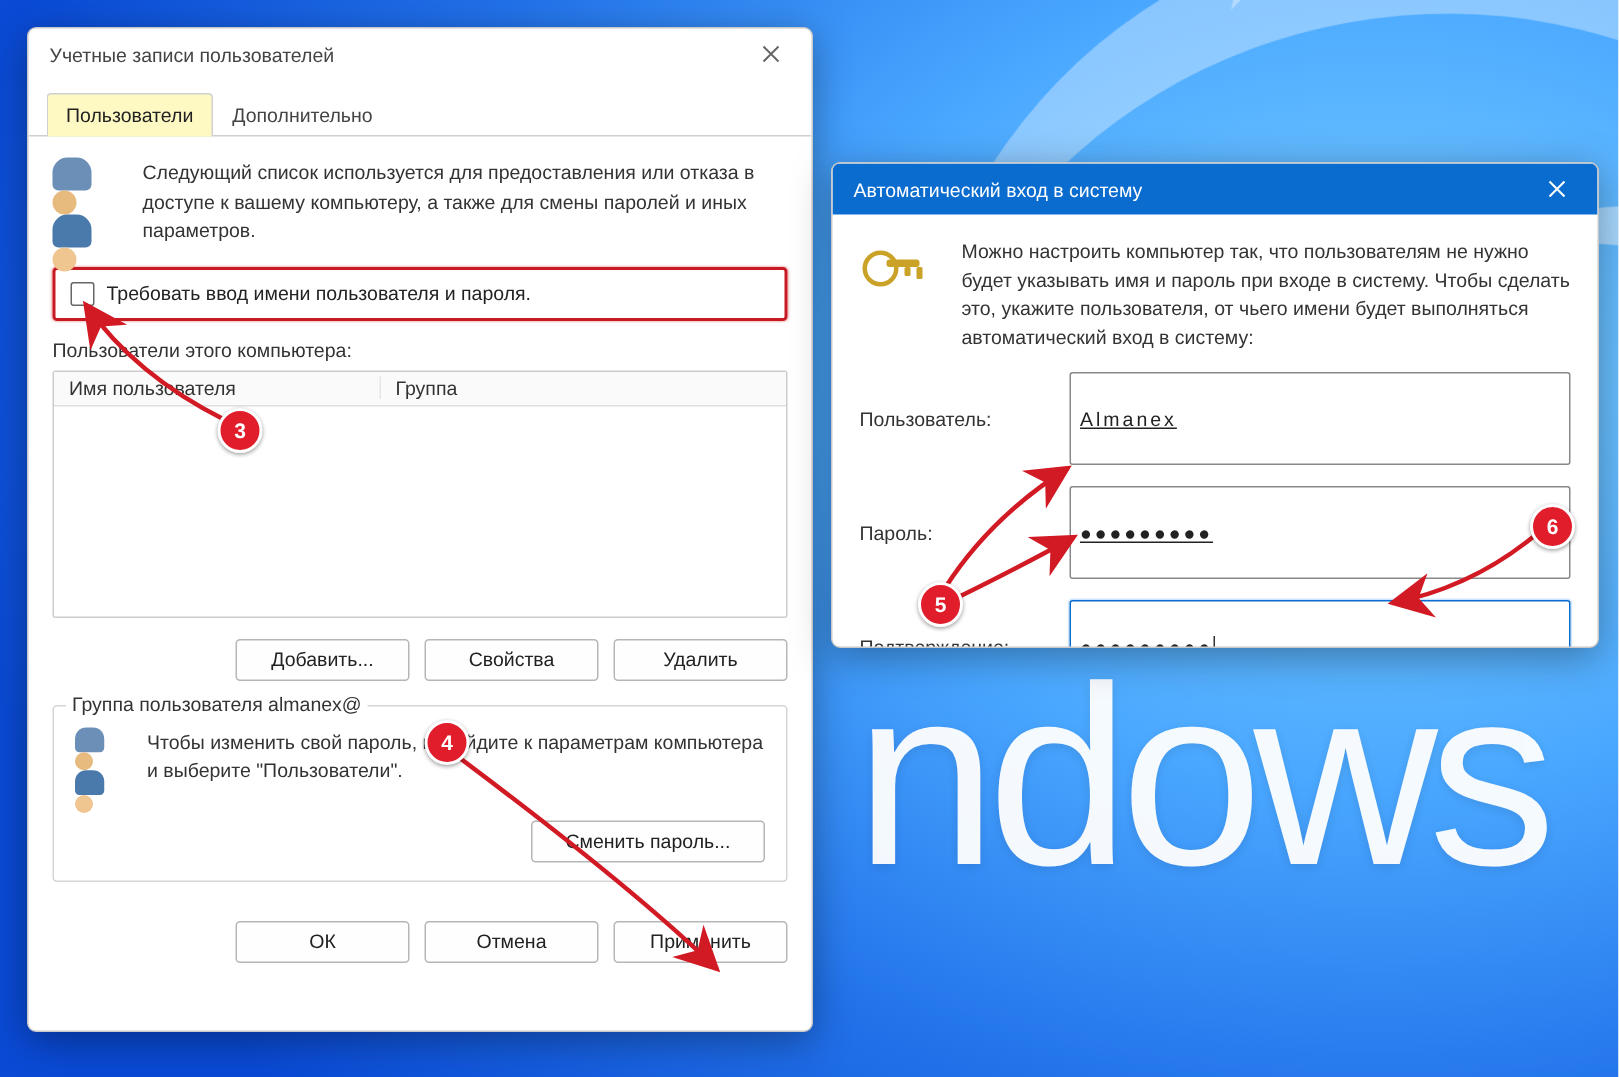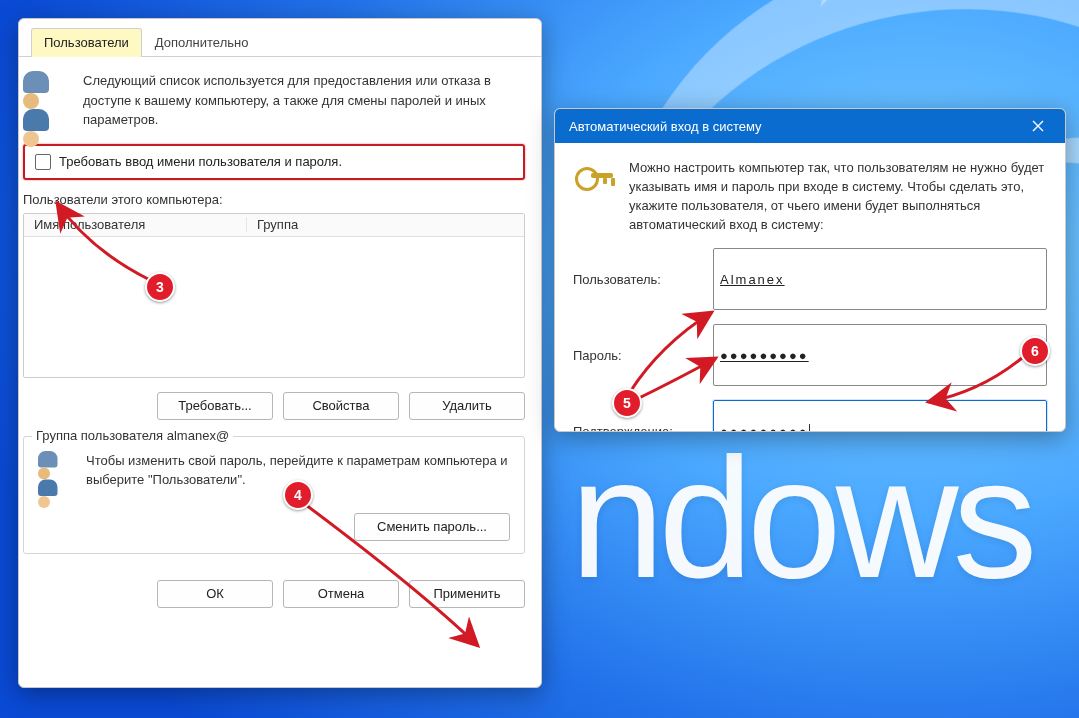--- a/index.html
+++ b/index.html
@@ -93,21 +93,21 @@
     top:1px;
     cursor:pointer;
     border-radius:3px 3px 0 0;
   }
   .tab.active{
     border-color:#d0d0d0;
     background:#fef9c3;
   }
   .tab:not(.active){ color:#444; }
 
-  .content{ padding:14px 16px 12px 4px; }
+  .content{ padding:14px 16px 12px 16px; }
 
   .info-row{
     display:flex;
     gap:12px;
     align-items:flex-start;
     margin-bottom:14px;
   }
   .info-row .icon{ flex:0 0 auto; }
   .info-row .txt{ flex:1; line-height:1.5; color:#333;}
 
@@ -279,20 +279,28 @@
 <body>
 
 <div class="bg">
   <div class="swirl" style="left:700px;top:-200px;width:900px;height:900px;border-width:80px 10px 10px 10px;transform:rotate(20deg);border-color:rgba(255,255,255,.35) transparent transparent transparent;"></div>
   <div class="swirl" style="left:600px;top:-50px;width:700px;height:700px;border-width:60px 6px 6px 6px;transform:rotate(-10deg);border-color:rgba(255,255,255,.35) transparent transparent transparent;"></div>
   <div class="swirl" style="left:820px;top:130px;width:500px;height:500px;border-width:40px 4px 4px 4px;transform:rotate(40deg);border-color:rgba(255,255,255,.45) transparent transparent transparent;"></div>
   <div class="wintxt">ndows 1</div>
 </div>
 
 <div class="win" style="left:18px;top:18px;width:522px;height:668px;">
+  <div class="titlebar">
+    <span>Учетные записи пользователей</span>
+    <div class="close">
+      <svg viewBox="0 0 12 12">
+          <path d="M1 1 L11 11 M11 1 L1 11" stroke="#666" stroke-width="1.3" fill="none"></path>
+        </svg>
+    </div>
+  </div>
 
   <div class="tabs">
     <div class="tab active">Пользователи</div>
     <div class="tab">Дополнительно</div>
   </div>
 
   <div class="content">
     <div class="info-row">
       <div class="icon">
         <div class="people-icon">
@@ -314,21 +322,21 @@
 
     <div class="table">
       <div class="thead">
         <div class="th c1">Имя пользователя</div>
         <div class="th c2">Группа</div>
       </div>
       <div class="tspace"></div>
     </div>
 
     <div class="btn-row">
-      <div class="btn">Требовать...</div>
+      <div class="btn">Добавить...</div>
       <div class="btn">Свойства</div>
       <div class="btn">Удалить</div>
     </div>
 
     <div class="fieldset">
       <div class="legend">Группа пользователя almanex@</div>
       <div class="info-row" style="margin-bottom:10px;">
         <div class="icon">
           <div class="people-icon" style="transform:scale(.75);transform-origin:left top;width:36px;">
             <div class="b1"></div>
@@ -364,21 +372,21 @@
   <div class="content" style="padding:16px 18px 10px 18px;">
     <div class="info-row">
       <div class="icon">
         <div class="key-icon">
           <div class="ring"></div>
             <div class="shaft"></div>
             <div class="tooth"></div>
             <div class="tooth2"></div>
         </div>
       </div>
-      <div class="txt" style="line-height:1.45;">Можно настроить компьютер так, что пользователям не нужно будет указывать имя и пароль при входе в систему. Чтобы сделать это, укажите пользователя, от чьего имени будет выполняться автоматический вход в систему:</div>
+      <div class="txt" style="line-height:1.45;margin-left:12px;">Можно настроить компьютер так, что пользователям не нужно будет указывать имя и пароль при входе в систему. Чтобы сделать это, укажите пользователя, от чьего имени будет выполняться автоматический вход в систему:</div>
     </div>
 
     <div class="form-row">
       <div class="flabel">Пользователь:</div>
       <div class="finput">
           <span>Almanex</span>
         </div>
     </div>
     <div class="form-row">
       <div class="flabel">Пароль:</div>

